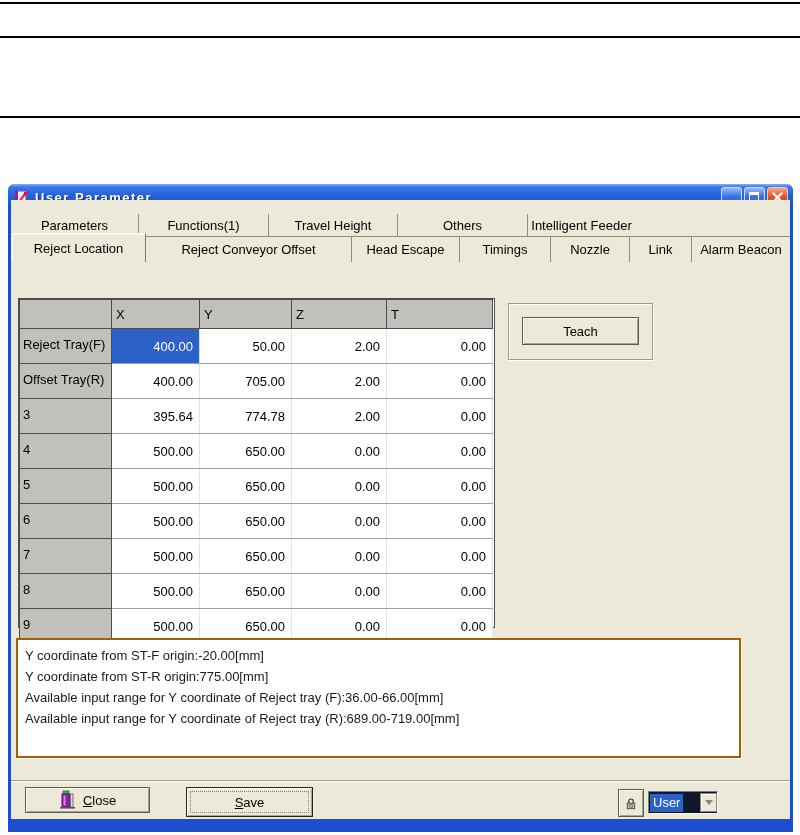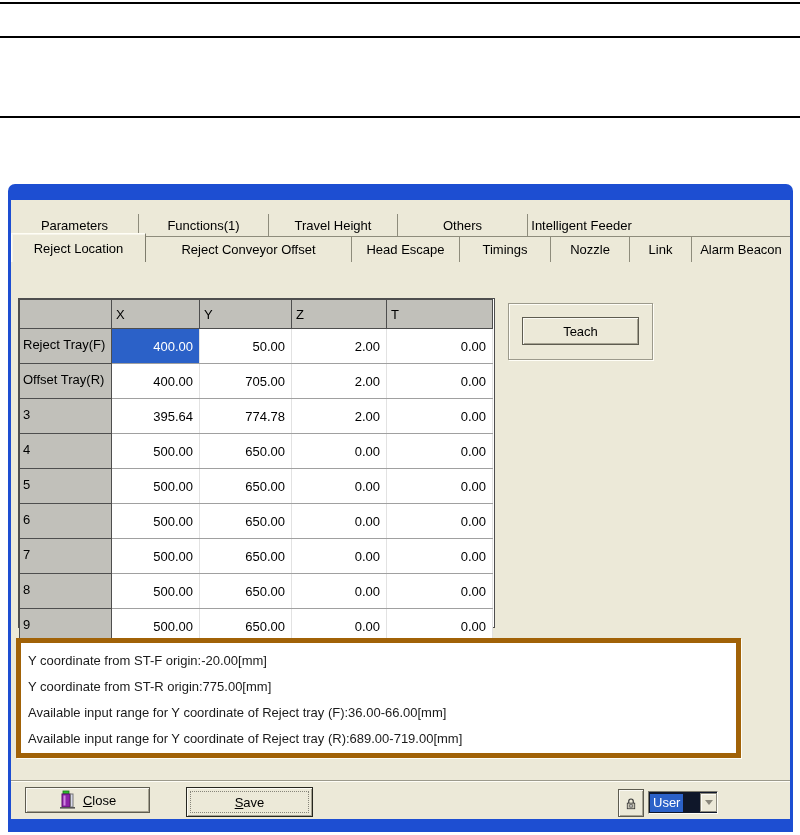--- a/index.html
+++ b/index.html
@@ -67,22 +67,22 @@
   
   .groupbox{position:absolute;left:497px;top:103px;width:145px;height:57px;box-sizing:border-box;
             border:1px solid #9c9a8c;box-shadow:inset 1px 1px 0 #fffef7,1px 1px 0 #fffef7;text-decoration:underline;}
   .btn{font-family:"Liberation Sans",sans-serif;font-size:13px;color:#000;background:var(--beige);
        border:1px solid #5e5c50;box-shadow:inset 1px 1px 0 #fbfaf4,inset -1px -1px 0 #a6a392;
        display:flex;align-items:center;justify-content:center;cursor:default;box-sizing:border-box;}
   .teach{position:absolute;left:13px;top:13px;width:117px;height:28px;}
 
   
   .infobox{position:absolute;left:5px;top:438px;width:725px;height:120px;background:#fff;
-           border:5px solid #a16207;box-shadow:1px 1px 0 #fffef7;box-sizing:border-box;
-           padding:5px 7px;line-height:26px;white-space:pre-line;color:#1a1a1a;overflow:hidden;}
+           border:2px solid #a16207;box-shadow:1px 1px 0 #fffef7;box-sizing:border-box;
+           padding:5px 7px;line-height:21px;white-space:pre-line;color:#1a1a1a;overflow:hidden;}
 
   
   .divider{position:absolute;left:0;top:580px;width:779px;height:2px;
            background:linear-gradient(180deg,#9c9a8c 0,#9c9a8c 1px,#fffef7 1px,#fffef7 2px);}
   .close-btn{position:absolute;left:14px;top:587px;width:125px;height:26px;gap:7px;}
   .save-btn{position:absolute;left:175px;top:587px;width:127px;height:30px;
             border:1px solid #26261f;position:absolute;}
   .save-btn::after{content:"";position:absolute;inset:3px;border:1px dotted #80викA;border:1px dotted #87857a;}
   .lock-btn{position:absolute;left:607px;top:589px;width:26px;height:28px;}
   .combo{position:absolute;left:637px;top:591px;width:70px;height:23px;background:#0f172a;box-sizing:border-box;
@@ -96,20 +96,42 @@
   u{text-decoration:underline;}
 </style>
 </head>
 <body>
 
 <div class="rule r1"></div>
 <div class="rule r2"></div>
 <div class="rule r3"></div>
 
 <div class="window">
+  <div class="titlebar">
+    <svg width="16" height="16" viewBox="0 0 16 16">
+      <rect x="2" y="2" width="11" height="12" rx="1" fill="#f4f2ff" stroke="#6a50b8"></rect>
+      <rect x="2" y="2" width="3" height="12" fill="#8d22a8"></rect>
+      <path d="M6 11 L11 4 L13 6 L8 12 Z" fill="#e0356a"></path>
+      <rect x="11" y="3" width="3" height="3" fill="#c02050"></rect>
+    </svg>
+    <span class="title">User Parameter</span>
+    <span class="controls">
+      <span class="wbtn minmax">
+        <span class="glyph-min"></span>
+      </span>
+      <span class="wbtn minmax">
+        <span class="glyph-max"></span>
+      </span>
+      <span class="wbtn closebtn">
+        <svg class="glyph-x" width="13" height="13" viewBox="0 0 13 13">
+          <path d="M2.5 2.5 L10.5 10.5 M10.5 2.5 L2.5 10.5" stroke="#fff" stroke-width="2.4" stroke-linecap="round"></path>
+        </svg>
+      </span>
+    </span>
+  </div>
 
   <div class="client">
     <div class="tabrow row1">
         <div class="tab">Parameters</div>
         <div class="tab">Functions(1)</div>
         <div class="tab">Travel Height</div>
         <div class="tab">Others</div>
         <div class="tab">Intelligent Feeder</div>
       </div>
     <div class="tabrow row2">

